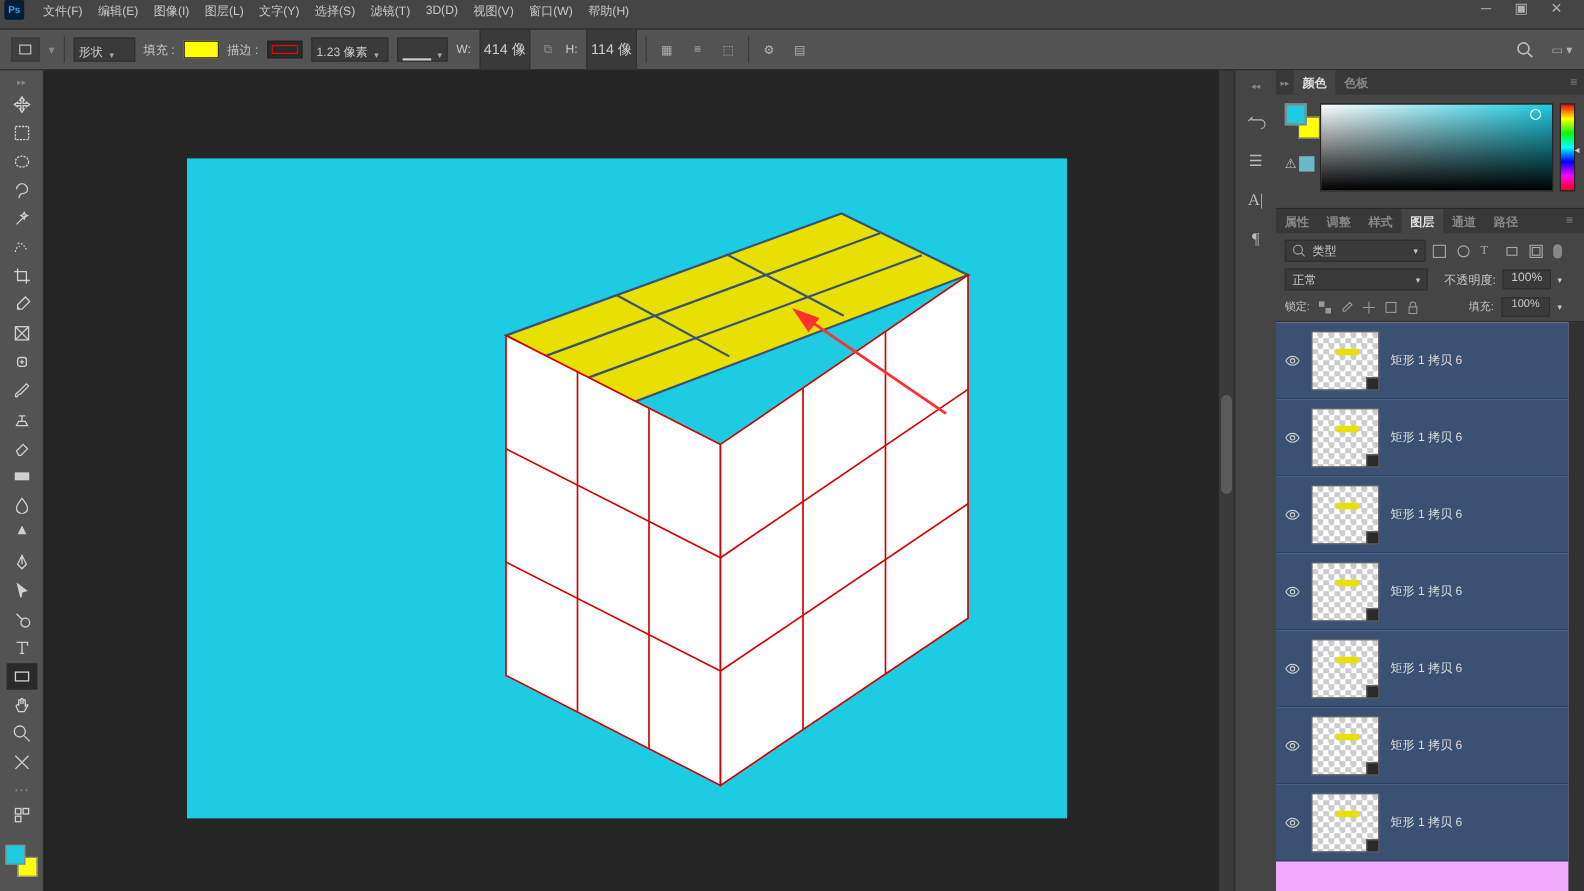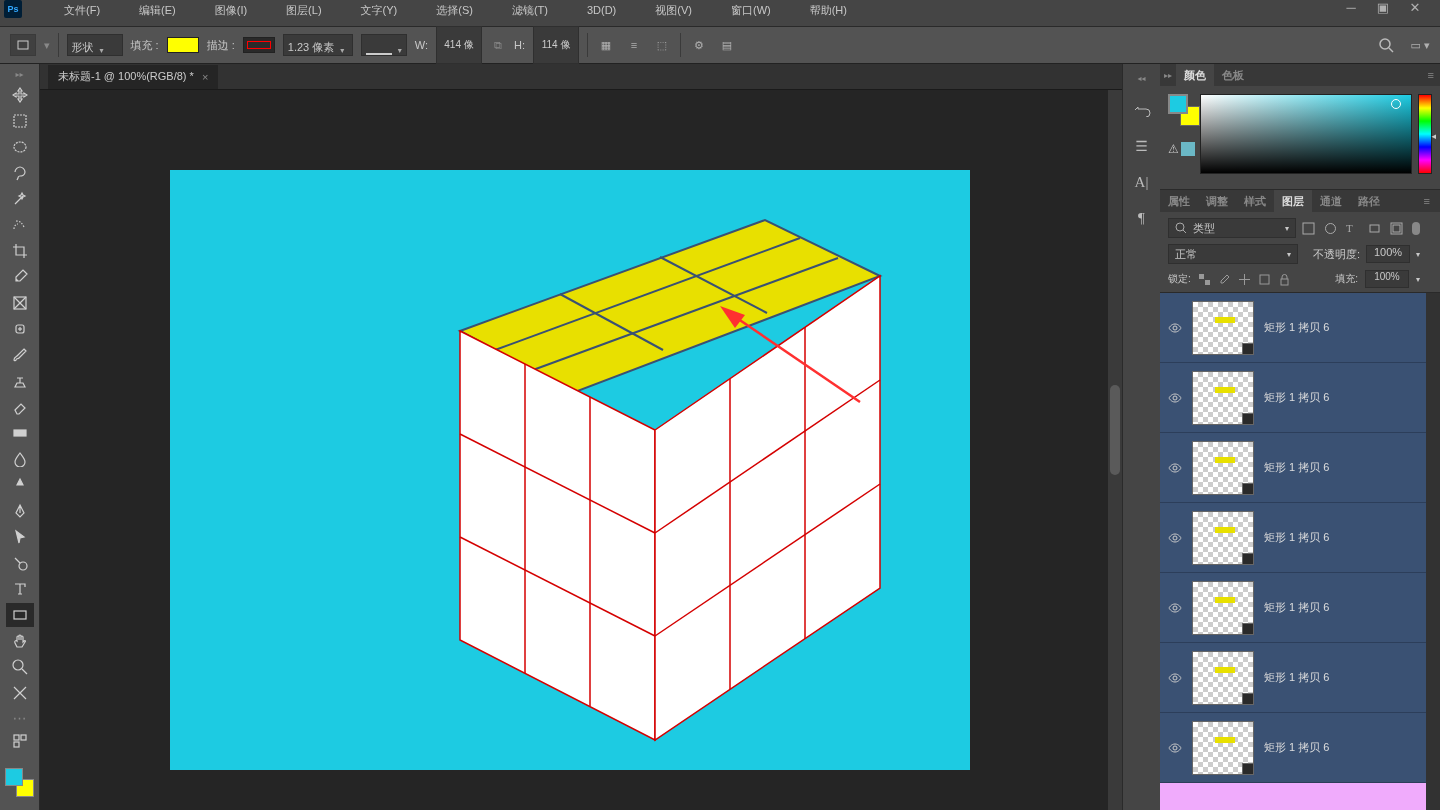--- a/index.html
+++ b/index.html
@@ -1,30 +1,30 @@
 <!DOCTYPE html>
 <html><head>
 <meta charset="utf-8">
 <style>
 * { margin: 0; padding: 0; box-sizing: border-box; user-select: none; }
 body { font-family: "Microsoft YaHei", sans-serif; font-size: 11px; color: #c8c8c8; background: #323232; width: 1440px; height: 810px; overflow: hidden; }
 
 .menubar { height: 26px; background: #454545; display: flex; align-items: flex-start; padding: 0 4px; }
 .ps-logo { width: 18px; height: 18px; background: #001e36; color: #31a8ff; font-size: 9px; font-weight: bold; display: flex; align-items: center; justify-content: center; border-radius: 2px; margin-right: 10px; }
-.menu-item { padding: 0 7px; height: 20px; display: flex; align-items: center; cursor: pointer; margin-left: 25px; }
+.menu-item { padding: 0 7px; height: 20px; display: flex; align-items: center; cursor: pointer; }
 .win-controls { margin-left: auto; display: flex; gap: 18px; padding-right: 14px; }
 .win-btn { width: 14px; height: 14px; display: flex; align-items: center; justify-content: center; cursor: pointer; font-size: 13px; color: #b0b0b0; }
 
 .optbar { height: 38px; background: #535353; border-top: 1px solid #2a2a2a; border-bottom: 1px solid #222; display: flex; align-items: center; padding: 0 10px; gap: 8px; font-size: 11px; }
 .tool-preset { width: 26px; height: 22px; border: 1px solid #3a3a3a; background: #404040; display: flex; align-items: center; justify-content: center; }
 .tool-preset svg { width: 12px; height: 12px; }
 .dd { height: 22px; background: #3a3a3a; border: 1px solid #2f2f2f; display: flex; align-items: flex-end; padding: 0 4px; gap: 6px; }
 .dd .tri { font-size: 8px; color: #aaa; }
 .swatch { width: 32px; height: 16px; border: 1px solid #222; }
-.num-input { width: 46px; height: 38px; background: #3a3a3a; border: 1px solid #2f2f2f; color: #ccc; text-align: center; font-size: 10px; }
+.num-input { width: 46px; height: 38px; background: #3a3a3a; border: 1px solid #2f2f2f; color: #ccc; text-align: center; font-size: 13px; }
 .link-chain { width: 16px; height: 16px; display: flex; align-items: center; justify-content: center; color: #888; }
 .opt-icon { width: 20px; height: 20px; display: flex; align-items: center; justify-content: center; color: #b0b0b0; cursor: pointer; }
 .opt-right { margin-left: auto; display: flex; gap: 14px; align-items: center; }
 
 .workspace { display: flex; height: 746px; }
 
 .toolbar { width: 40px; background: #535353; border-right: 1px solid #2a2a2a; display: flex; flex-direction: column; align-items: center; padding-top: 6px; position: relative; }
 .tool { width: 28px; height: 24px; display: flex; align-items: center; justify-content: center; cursor: pointer; margin-bottom: 2px; position: relative; }
 .tool.sel { background: #2a2a2a; }
 .tool svg { width: 16px; height: 16px; fill: none; stroke: #d0d0d0; stroke-width: 1.2; }
@@ -289,26 +289,20 @@
           <rect x="2" y="9" width="5" height="5"></rect>
         </svg>
       </div>
     <div class="tool-swatches">
       <div class="ts-fg" style="background:#1dcbe2"></div>
       <div class="ts-bg" style="background:#ffff00"></div>
     </div>
   </div>
 
   <div class="canvas-area">
-    <div class="doc-tab">
-      <div class="tab">
-        <span>未标题-1 @ 100%(RGB/8) *</span>
-        <span class="tab-close">×</span>
-      </div>
-    </div>
     <div class="canvas-viewport">
       <div class="canvas">
         <svg width="800" height="600" viewBox="0 0 800 600">
 
           <polygon points="290,161 595,50 710,106 405,222" fill="#e8e000" stroke="#3a5173" stroke-width="2"></polygon>
           <line x1="390" y1="124" x2="493" y2="180" stroke="#3a5173" stroke-width="2"></line>
           <line x1="490" y1="87" x2="597" y2="143" stroke="#3a5173" stroke-width="2"></line>
           <line x1="325" y1="180" x2="630" y2="68" stroke="#3a5173" stroke-width="2"></line>
           <line x1="363" y1="200" x2="668" y2="88" stroke="#3a5173" stroke-width="2"></line>
 

